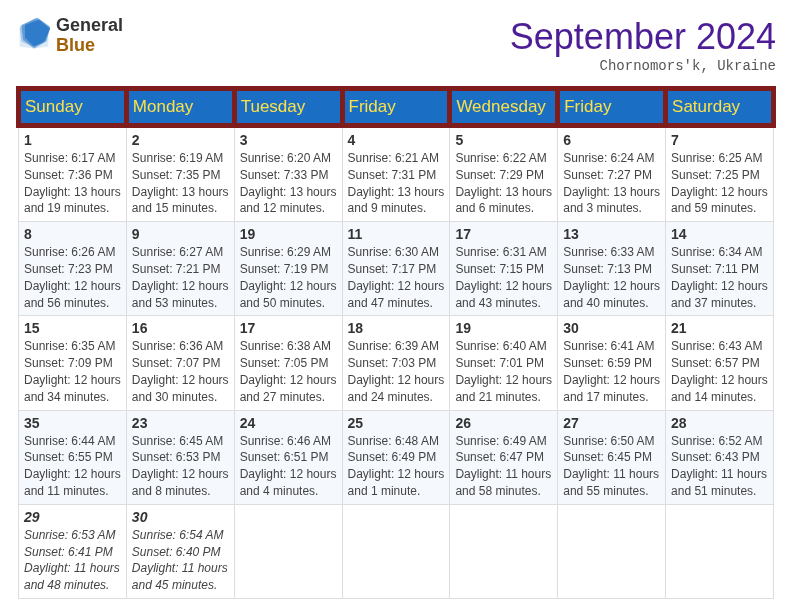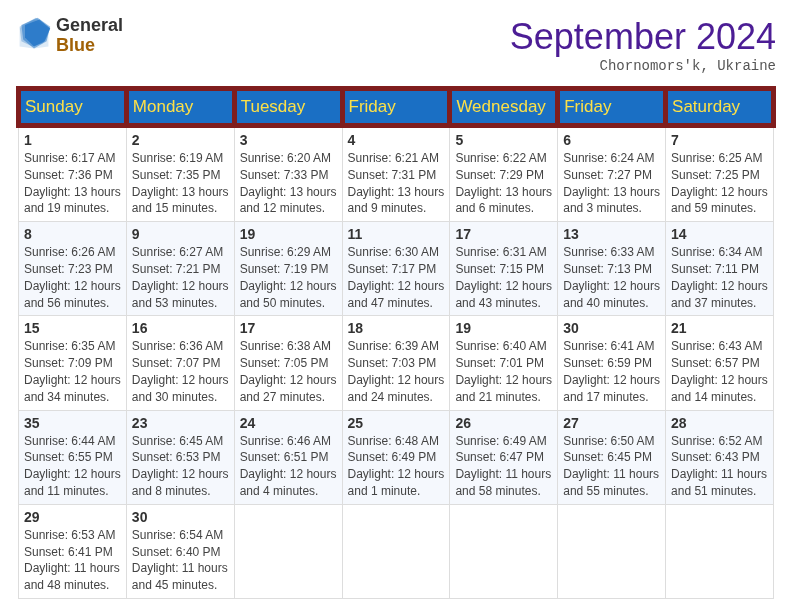--- a/index.html
+++ b/index.html
@@ -80,20 +80,21 @@
     .day-info {
       color: #444;
       font-size: 12px;
       line-height: 1.4;
     }
     .empty-cell {
       background: #fff !important;
     }
     .last-row td {
       height: 70px;
+      font-style: italic;
     }
   </style>
 </head>
 <body>
 
 <div class="header-area">
   <div class="logo">
     <svg class="logo-icon" viewBox="0 0 40 40">
       <polygon points="20,4 36,14 36,34 20,36 4,34 4,14" fill="#1a6fc4" opacity="0.15"></polygon>
       <polygon points="22,2 38,14 30,30 18,34 6,28 4,12" fill="#1a6fc4" opacity="0.3"></polygon>

